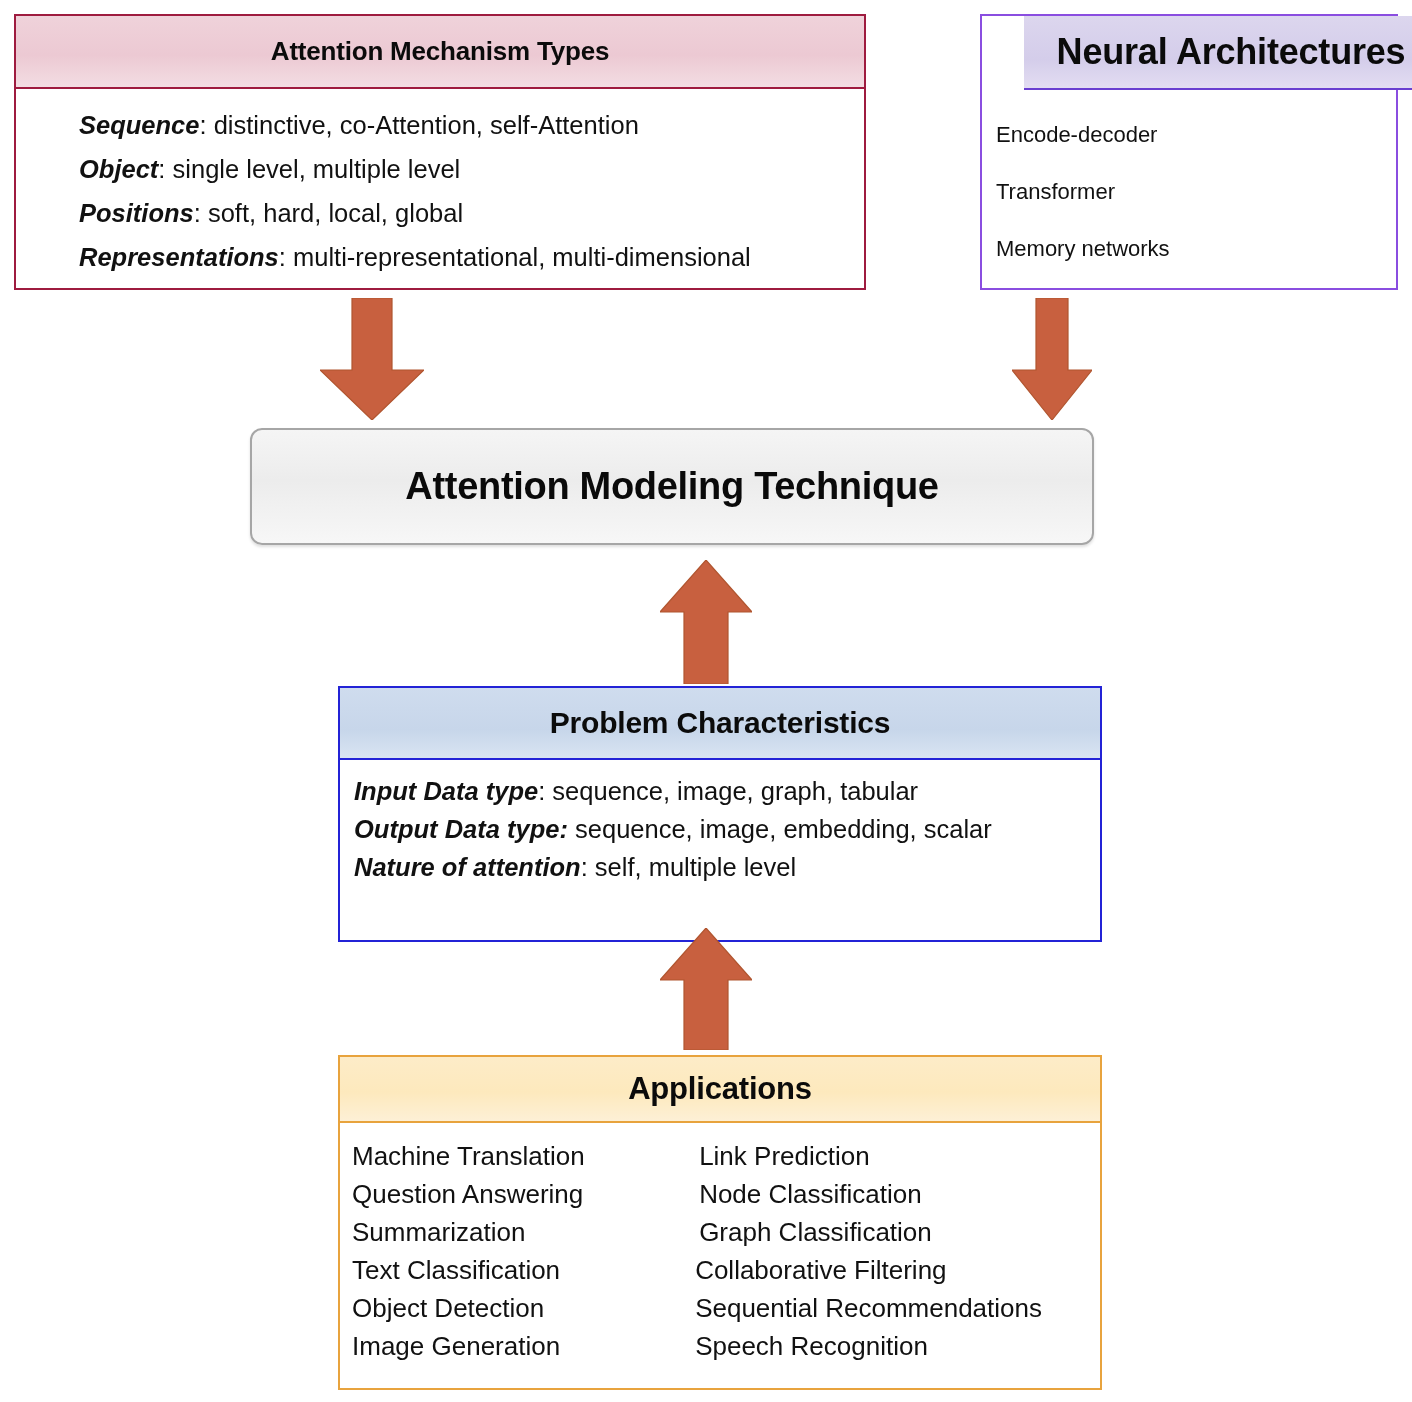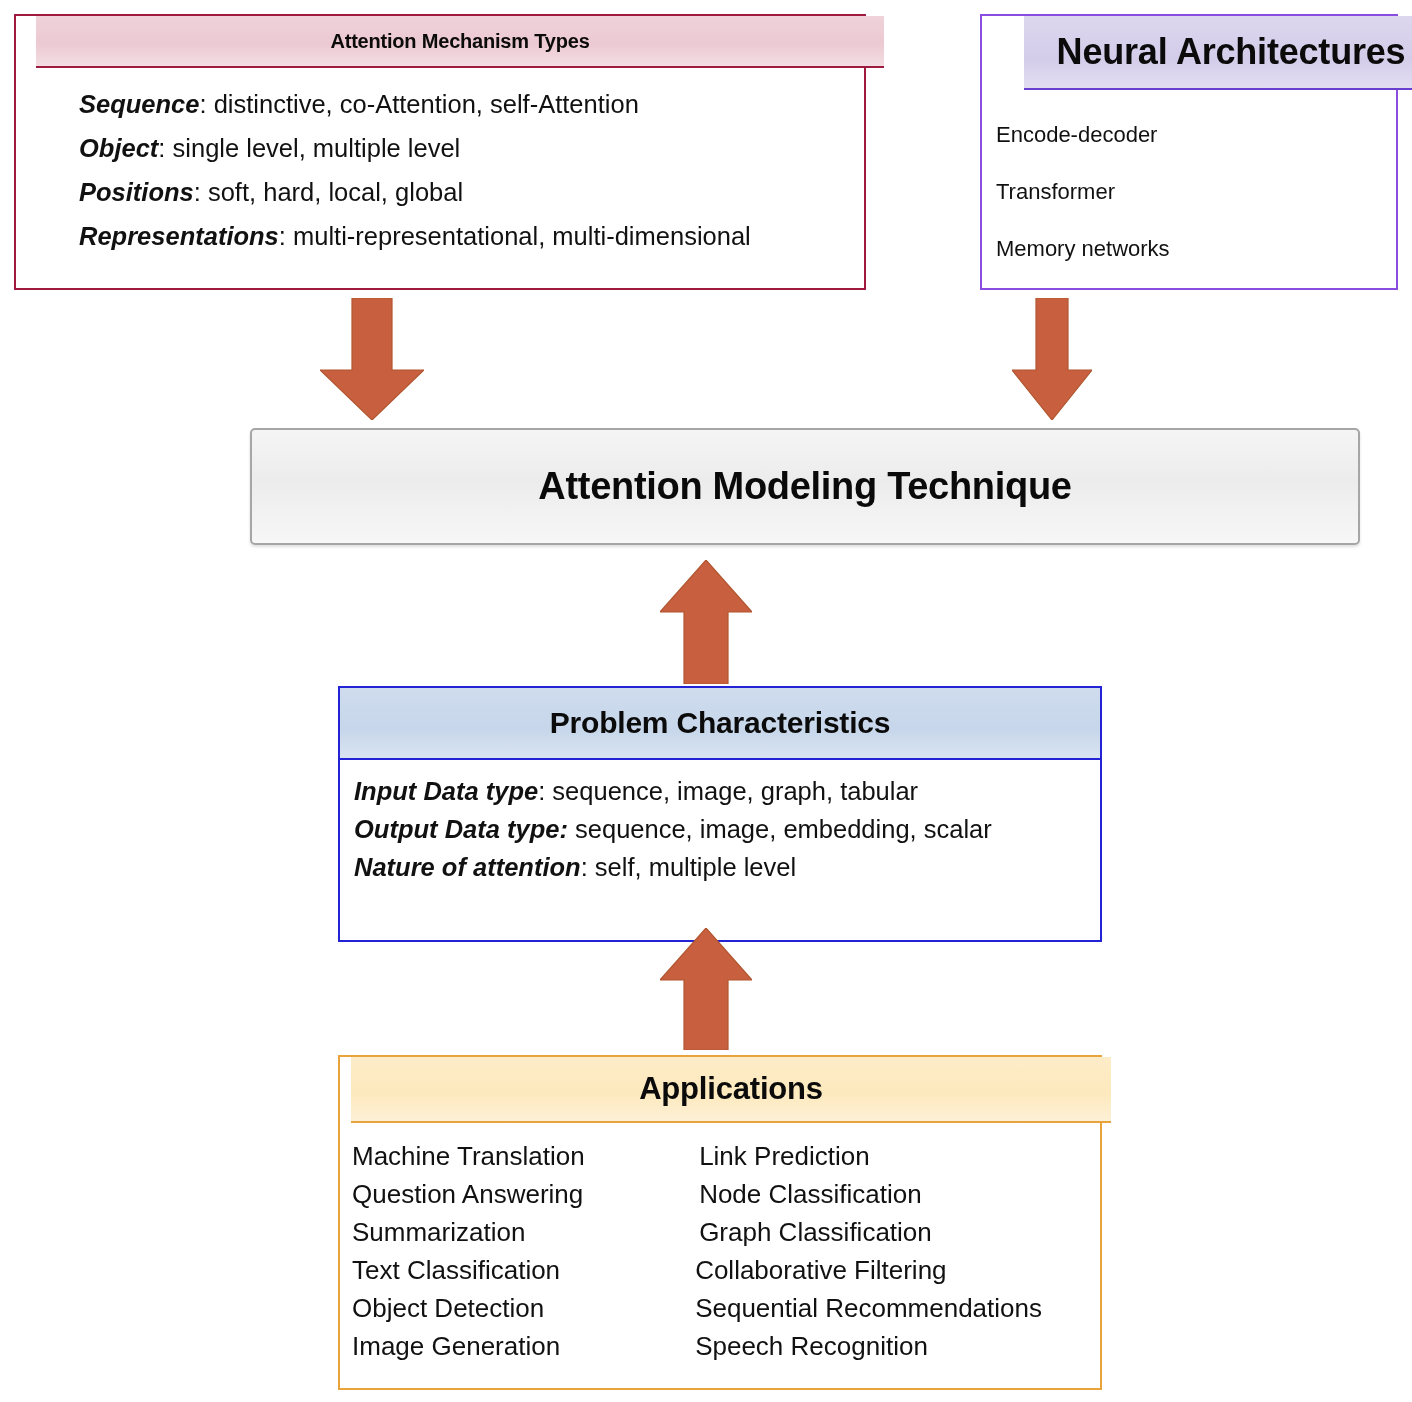--- a/index.html
+++ b/index.html
@@ -40,25 +40,24 @@
     width: 100%;
     background: #ffffff;
   }
 
   
   #amt {
     left: 14px; top: 14px; width: 852px; height: 276px;
     border: 2.5px solid #9e1b3f;
   }
   #amt .panel-head {
-    height: 52px;
+    height: 73px;
     background: linear-gradient(180deg,#efd2da 0%, #ecc9d3 55%, #f3dde3 100%);
     border-bottom: 2.5px solid #9e1b3f;
-    font-size: 20px;
-    margin-left: 20px;
+    font-size: 26px;
   }
   #amt .panel-body { height: 197px; padding: 14px 16px 0 16px; }
   .amt-line {
     font-size: 25.5px;
     line-height: 44px;
     color: #111;
     white-space: nowrap;
   }
   .amt-line b {
     font-weight: bold;
@@ -82,24 +81,24 @@
   .na-line {
     font-size: 22px;
     line-height: 57px;
     color: #111;
     white-space: nowrap;
   }
 
   
   #amtech {
     position: absolute;
-    left: 250px; top: 428px; width: 1110px; height: 117px;
+    left: 250px; top: 428px; width: 844px; height: 117px;
     box-sizing: border-box;
     border: 2px solid #a6a6a6;
-    border-radius: 5px;
+    border-radius: 12px;
     background: linear-gradient(180deg,#f5f5f5 0%, #ececec 45%, #f7f7f7 100%);
     display: flex;
     align-items: center;
     justify-content: center;
     box-shadow: 0 2px 3px rgba(0,0,0,0.13);
   }
   #amtech .amtech-label {
     font-size: 38px;
     font-weight: bold;
     color: #0a0a0a;
@@ -129,21 +128,20 @@
   
   #apps {
     left: 338px; top: 1055px; width: 764px; height: 335px;
     border: 2.5px solid #e8a33d;
   }
   #apps .panel-head {
     height: 66px;
     background: linear-gradient(180deg,#fdecc8 0%, #fde9bd 55%, #fdf0d6 100%);
     border-bottom: 2.5px solid #e8a33d;
     font-size: 31px;
-    margin-left: 11px;
   }
   #apps .panel-body {
     height: 208px;
     padding: 14px 0 0 0;
     display: flex;
     gap: 25px;
   }
   .apps-col {
     display: flex;
     flex-direction: column;

